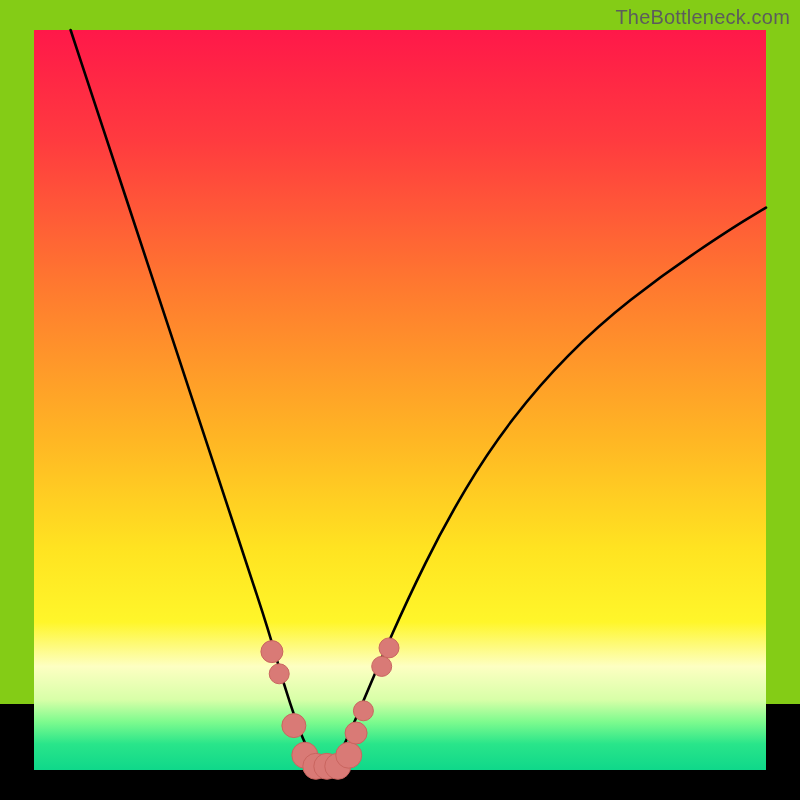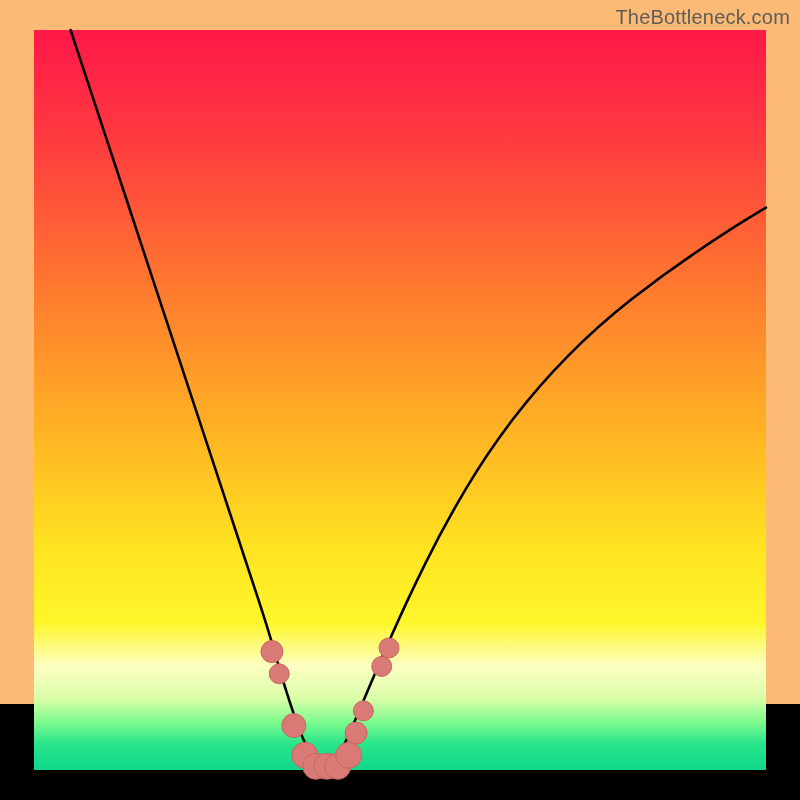--- a/index.html
+++ b/index.html
@@ -8,21 +8,21 @@
     width: 800px;
     height: 800px;
     background: #000;
     overflow: hidden;
     font-family: Arial, Helvetica, sans-serif;
   }
   .stage {
     position: relative;
     width: 800px;
     height: 704px;
-    background: #fdba74;
+    background: #84cc16;
   }
   .watermark {
     position: absolute;
     top: 6px;
     right: 10px;
     color: #5c5c5c;
     font-size: 20px;
     font-weight: 500;
     letter-spacing: 0.2px;
     z-index: 10;

